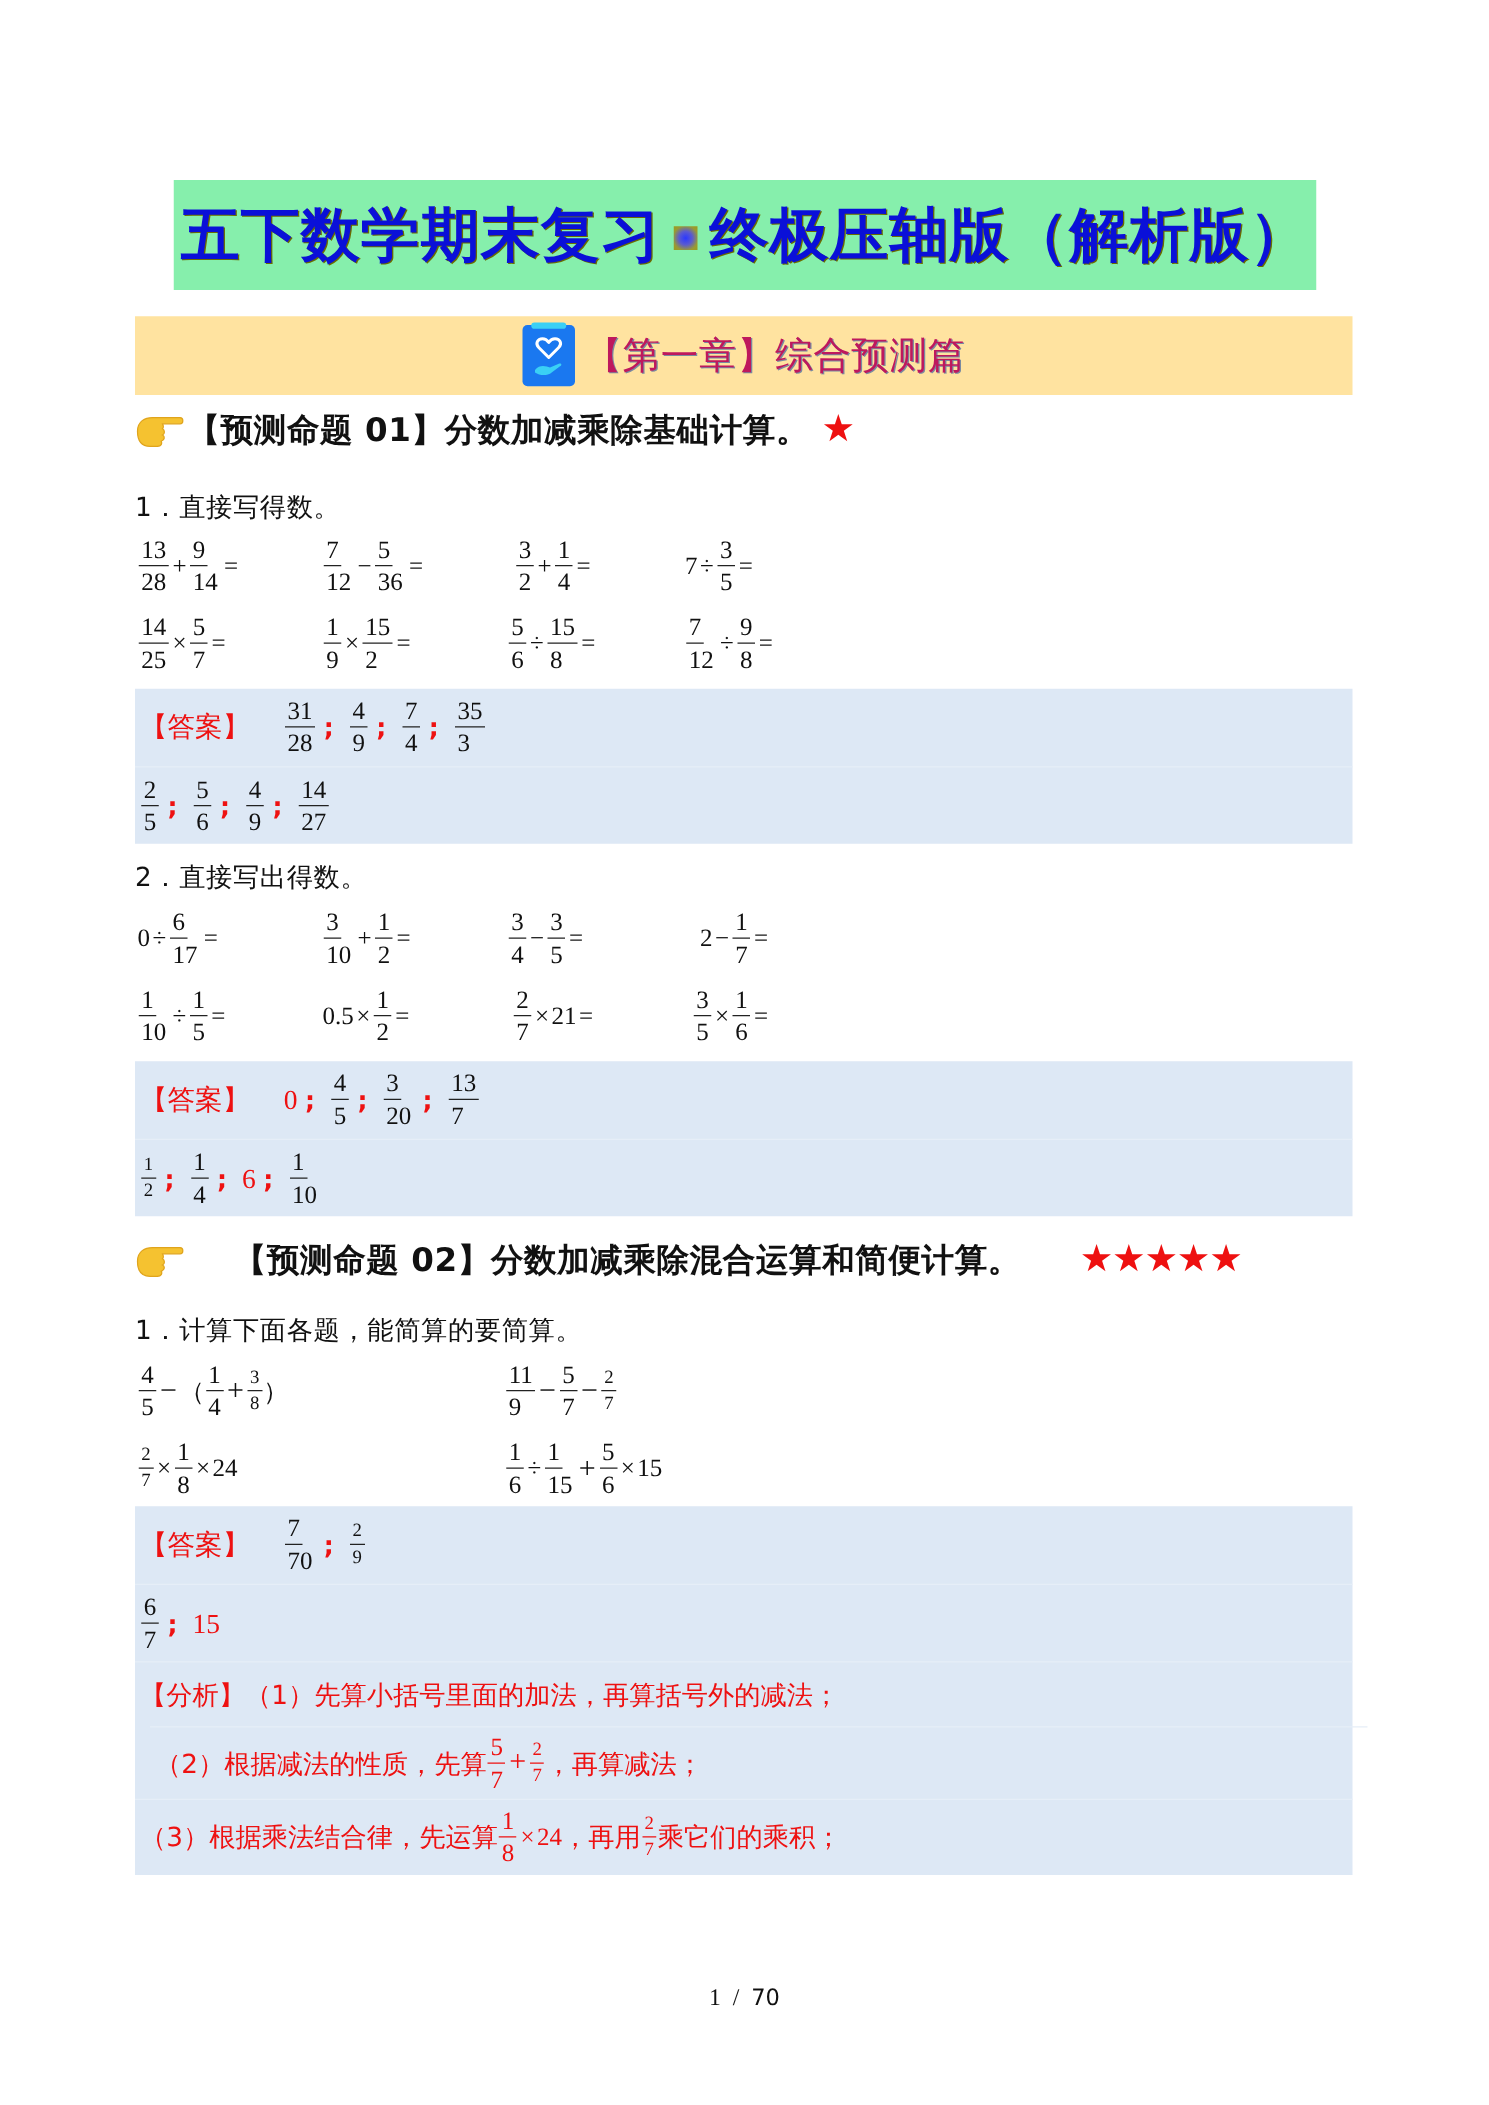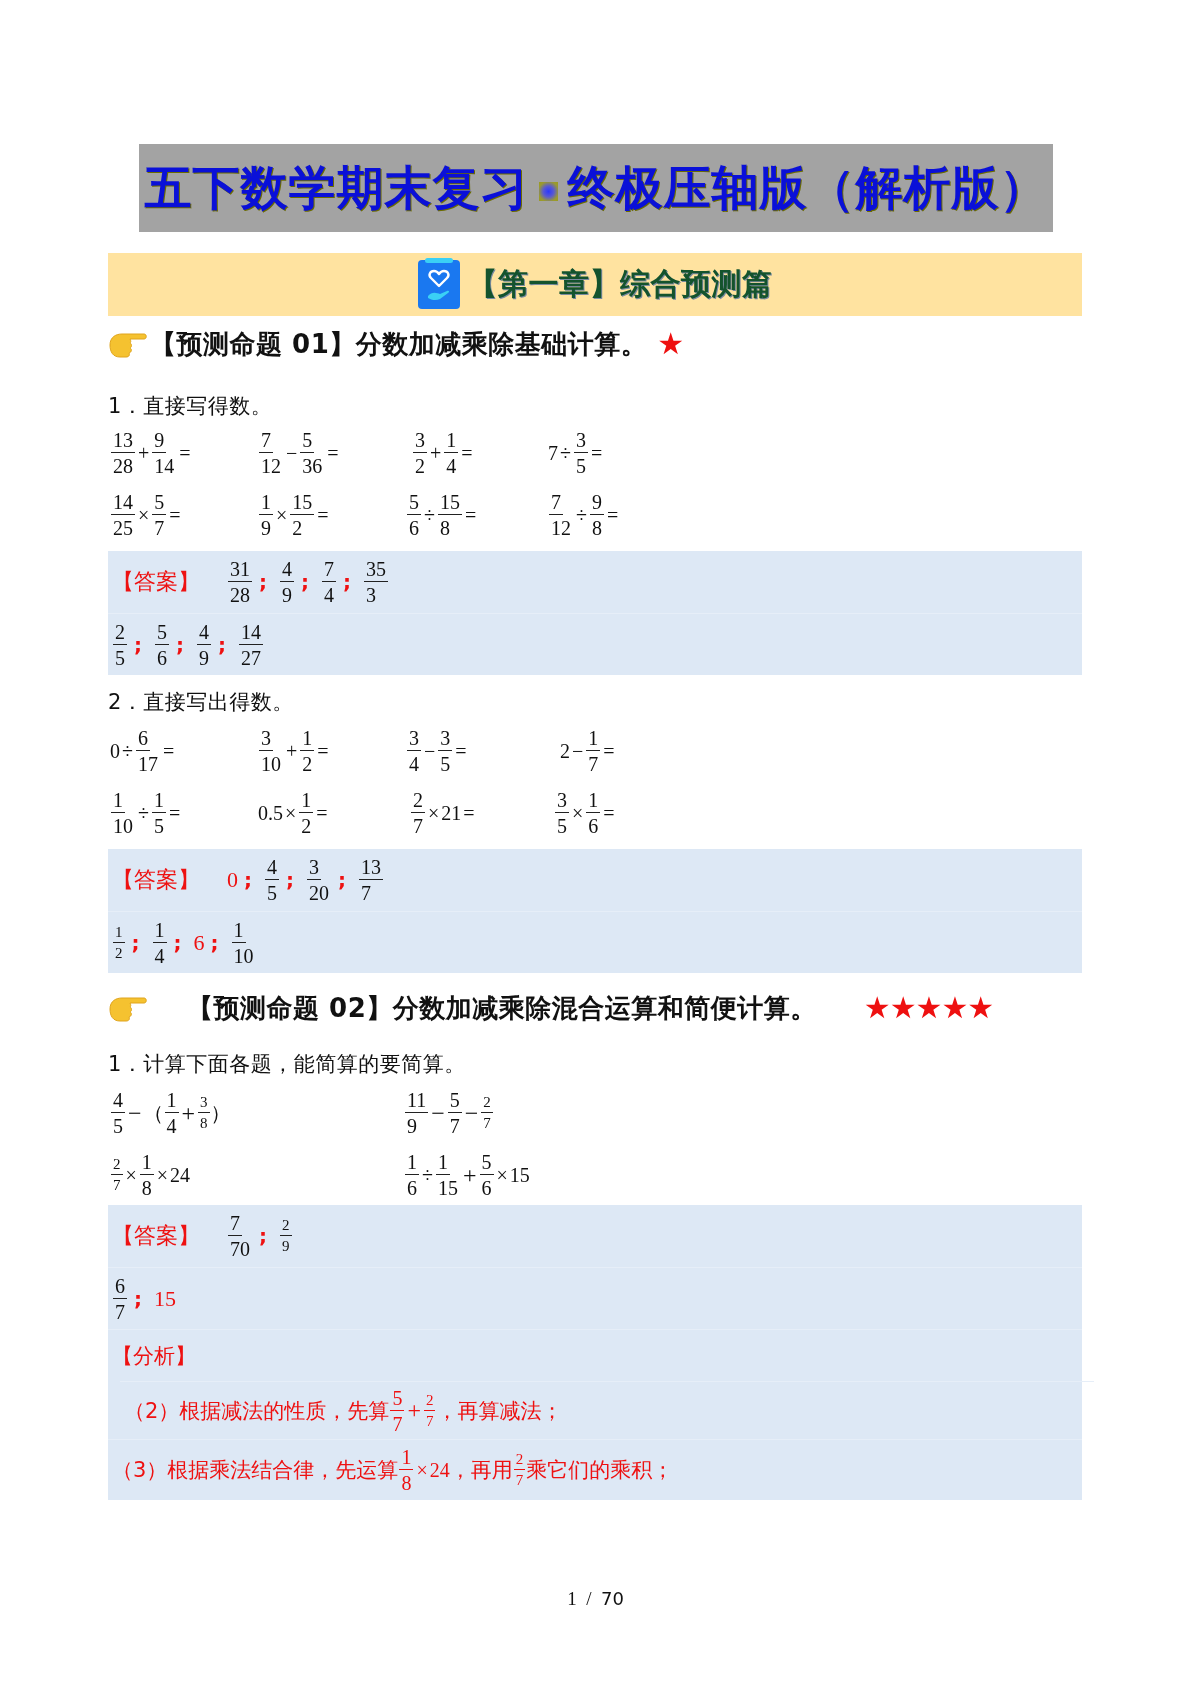--- a/index.html
+++ b/index.html
@@ -1,37 +1,37 @@
 <!DOCTYPE html>
 <html><head>
 <meta charset="utf-8">
 <style>
   html, body { margin: 0; padding: 0; background: #ffffff; }
   body { width: 1191px; height: 1684px; position: relative; overflow: hidden;
          font-family: "DejaVu Sans", "Liberation Sans", sans-serif; color: #111; }
   .abs { position: absolute; }
 
   
-  #title-band { left: 139px; top: 144px; width: 914px; height: 88px; background: #a3a3a3;
+  #title-band { left: 139px; top: 144px; width: 914px; height: 88px; background: #86efac;
                 display: flex; align-items: center; justify-content: center; }
   #title-band .t { font-family: "DejaVu Sans", sans-serif; font-weight: bold; font-size: 47px;
                    color: #0a10d8; letter-spacing: 1px; white-space: nowrap;
                    text-shadow: 1px 1px 0 #6b6b00; }
   .title-dot { display: inline-block; width: 19px; height: 19px; margin: 0 10px; vertical-align: middle;
                background: radial-gradient(circle, #2b38ff 0%, #5a5ad0 40%, #9a9a30 75%, #9a9a20 100%); }
 
   
   #chapter-band { left: 108px; top: 253px; width: 974px; height: 63px; background: #ffe3a0;
                   display: flex; align-items: center; justify-content: center; }
   .chapter-icon { width: 42px; height: 49px; background: #1a78f0; border-radius: 4px; position: relative;
                   margin-right: 8px; }
   .chapter-icon::before { content: ""; position: absolute; left: 7px; top: -2px; width: 28px; height: 5px;
                           background: #3ad0f5; border-radius: 3px; }
   .chapter-icon svg { position: absolute; left: 7px; top: 9px; }
-  .chapter-title { font-weight: bold; font-size: 30px; color: #14532d; letter-spacing: 0.5px;
+  .chapter-title { font-weight: normal; font-size: 30px; color: #be185d; letter-spacing: 0.5px;
                    text-shadow: 1px 1px 0 #7a8aa0; }
 
   
   .topic { left: 108px; height: 44px; display: flex; align-items: center; white-space: nowrap; }
   .topic .hand { width: 40px; height: 30px; margin-right: 2px; }
   .topic .lbl { font-weight: bold; font-size: 26px; color: #111; letter-spacing: 0.5px; }
   .stars { display: inline-flex; margin-left: 10px; }
   .star { color: #ee1010; font-size: 30px; line-height: 1; margin-right: -1px; }
 
   
@@ -475,20 +475,21 @@
           <span class="n">6</span>
           <span class="d">7</span>
         </span>
         <span class="semi">;</span>
       <span class="red-num">15</span>
     </span>
   </div>
   <div class="ans-row" style="top:124px; height:52px;">
     <span class="analysis">
       <span>【分析】</span>
+        <span>（1）先算小括号里面的加法，再算括号外的减法；</span>
     </span>
   </div>
   <div class="ans-row" style="top:176px; height:58px;margin-left:12px;">
     <span class="analysis">
       <span>（2）根据减法的性质，先算</span>
       <span class="math red" style="color:#ee1111;">
           <span class="frac">
             <span class="n" style="border-color:#ee1111;">5</span>
             <span class="d">7</span>
           </span>

